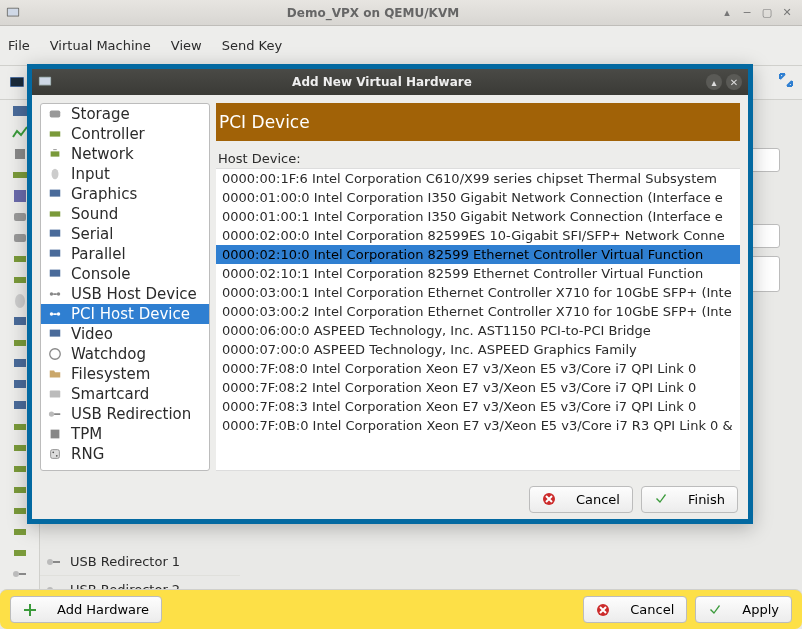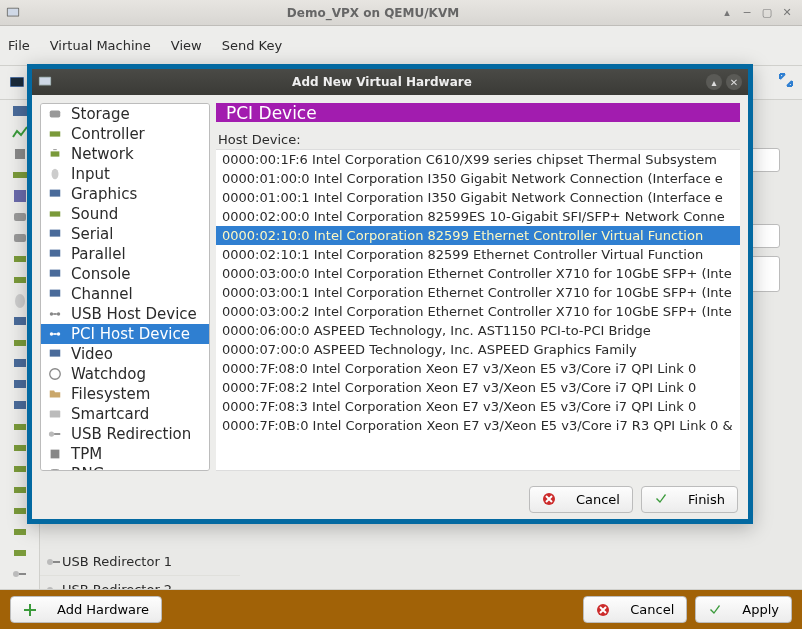--- a/index.html
+++ b/index.html
@@ -23,47 +23,47 @@
   .sicon { width: 24px; height: 20px; display:flex; align-items:center; justify-content:center; }
 
   .main-right { flex:1; position: relative; }
 
   .main-right .field { position:absolute; border:1px solid #bcbcbc; background:#fff; border-radius:3px; height:24px; }
   .field.f1 { top: 48px; right: 22px; width: 46px; }
   .field.f2 { top: 124px; right: 22px; width: 46px; }
   .field.f3 { top: 156px; right: 22px; width: 60px; height: 36px; }
 
   .usb-rows { position:absolute; left:0; top: 448px; width: 200px; }
-  .usb-row { height: 28px; display:flex; align-items:center; padding-left: 6px; border-bottom: 1px solid #e0e0dc; }
-
-  .footer { position:absolute; left:0; right:0; bottom:0; height:40px; background:#a16207; border-top:1px solid #d0d0cc; display:flex; align-items:center; padding:0 10px; }
+  .usb-row { height: 28px; display:flex; align-items:center; gap:8px; padding-left: 6px; border-bottom: 1px solid #e0e0dc; }
+
+  .footer { position:absolute; left:0; right:0; bottom:0; height:40px; background:#fde047; border-top:1px solid #d0d0cc; display:flex; align-items:center; padding:0 10px;border-radius:7px; }
   .btn { height:27px; border:1px solid #bcbcbc; background:linear-gradient(#fdfdfd,#ececec); border-radius:4px; padding:0 12px; display:inline-flex; align-items:center; gap:20px; font-size:13px; cursor:pointer; }
   .btn .ic { display:inline-flex; }
 
   
   .dialog { position:absolute; left:27px; top:64px; width:726px; height:460px; background:#ededeb; border:5px solid #0369a1; box-shadow: 0 4px 18px rgba(0,0,0,.25); display:flex; flex-direction:column; }
   .dlg-titlebar { height:26px; background:linear-gradient(#4a4a46,#3a3a36); display:flex; align-items:center; }
   .dlg-titlebar .icon { width:26px; display:flex; align-items:center; justify-content:center; }
   .dlg-titlebar .title { flex:1; text-align:center; font-size:12px; font-weight:600; color:#eee; }
   .dlg-titlebar .ctrls { display:flex; gap:4px; padding-right:6px; }
   .dlg-titlebar .c { width:16px; height:16px; border-radius:8px; background:#5a5a56; display:flex; align-items:center; justify-content:center; font-size:10px; color:#ddd; }
 
   .dlg-body { flex:1; display:flex; padding:8px; gap:6px; overflow:hidden; }
 
   .dlg-left { width:170px; background:#fff; border:1px solid #bcbcbc; border-radius:3px; overflow:auto; }
   .hw-row { height:20px; display:flex; align-items:center; gap:8px; padding:0 6px; font-size:15px; }
   .hw-row .ic { width:16px; height:16px; display:flex; align-items:center; justify-content:center; }
   .hw-row.sel { background:#2f7fd1; color:#fff; }
 
   .dlg-right { flex:1; display:flex; flex-direction:column; }
-  .panel-title { height:19px; background:#a21caf; color:#fff; font-size:17px; display:flex; align-items:center; padding:0 10px; }
+  .panel-title { height:38px; background:#a16207; color:#fff; font-size:17px; display:flex; align-items:center; padding:0 3px; }
   .host-label { margin:10px 2px 2px 2px; font-size:13px; }
   .dev-list { flex:1; background:#fff; border-top:1px solid #ddd; border-bottom:1px solid #ddd; overflow:hidden; }
   .dev-row { height:19px; line-height:19px; padding:0 6px; font-size:13px; white-space:nowrap; overflow:hidden; }
-  .dev-row.sel { background:#2f7fd1; color:#fef9c3; }
+  .dev-row.sel { background:#2f7fd1; color:#000000; }
 
   .dlg-footer { height:40px; display:flex; align-items:center; justify-content:flex-end; gap:8px; padding:0 10px; }
   .red { fill:#cc2b2b; }
   .tick { fill:#3a9a3a; }
   .plus { fill:#3a9a3a; }
 
   
   .arr { position:absolute; width:16px; height:16px; }
 </style>
 </head>
@@ -395,28 +395,20 @@
           </span>
           <span>Parallel</span>
         </div>
         <div class="hw-row">
           <span class="ic">
             <svg viewBox="0 0 16 16" width="14" height="14">
               <rect x="2" y="3" width="12" height="8" fill="#4a6b9a"></rect>
             </svg>
           </span>
           <span>Console</span>
-        </div>
-        <div class="hw-row">
-          <span class="ic">
-            <svg viewBox="0 0 16 16" width="14" height="14">
-              <rect x="2" y="3" width="12" height="8" fill="#4a6b9a"></rect>
-            </svg>
-          </span>
-          <span>Channel</span>
         </div>
         <div class="hw-row">
           <span class="ic">
             <svg viewBox="0 0 16 16" width="14" height="14">
               <circle cx="4" cy="8" r="2" fill="#888"></circle>
               <circle cx="12" cy="8" r="2" fill="#888"></circle>
               <path d="M6 8 H10" stroke="#888" stroke-width="2"></path>
             </svg>
           </span>
           <span>USB Host Device</span>
@@ -495,21 +487,20 @@
     <div class="dlg-right">
       <div class="panel-title">PCI Device</div>
       <div class="host-label">Host Device:</div>
       <div class="dev-list" id="devlist">
           <div class="dev-row">0000:00:1F:6 Intel Corporation C610/X99 series chipset Thermal Subsystem</div>
           <div class="dev-row">0000:01:00:0 Intel Corporation I350 Gigabit Network Connection (Interface e</div>
           <div class="dev-row">0000:01:00:1 Intel Corporation I350 Gigabit Network Connection (Interface e</div>
           <div class="dev-row">0000:02:00:0 Intel Corporation 82599ES 10-Gigabit SFI/SFP+ Network Conne</div>
           <div class="dev-row sel">0000:02:10:0 Intel Corporation 82599 Ethernet Controller Virtual Function</div>
           <div class="dev-row">0000:02:10:1 Intel Corporation 82599 Ethernet Controller Virtual Function</div>
-          <div class="dev-row">0000:03:00:0 Intel Corporation Ethernet Controller X710 for 10GbE SFP+ (Inte</div>
           <div class="dev-row">0000:03:00:1 Intel Corporation Ethernet Controller X710 for 10GbE SFP+ (Inte</div>
           <div class="dev-row">0000:03:00:2 Intel Corporation Ethernet Controller X710 for 10GbE SFP+ (Inte</div>
           <div class="dev-row">0000:06:00:0 ASPEED Technology, Inc. AST1150 PCI-to-PCI Bridge</div>
           <div class="dev-row">0000:07:00:0 ASPEED Technology, Inc. ASPEED Graphics Family</div>
           <div class="dev-row">0000:7F:08:0 Intel Corporation Xeon E7 v3/Xeon E5 v3/Core i7 QPI Link 0</div>
           <div class="dev-row">0000:7F:08:2 Intel Corporation Xeon E7 v3/Xeon E5 v3/Core i7 QPI Link 0</div>
           <div class="dev-row">0000:7F:08:3 Intel Corporation Xeon E7 v3/Xeon E5 v3/Core i7 QPI Link 0</div>
           <div class="dev-row">0000:7F:0B:0 Intel Corporation Xeon E7 v3/Xeon E5 v3/Core i7 R3 QPI Link 0 &amp;</div>
         </div>
     </div>

